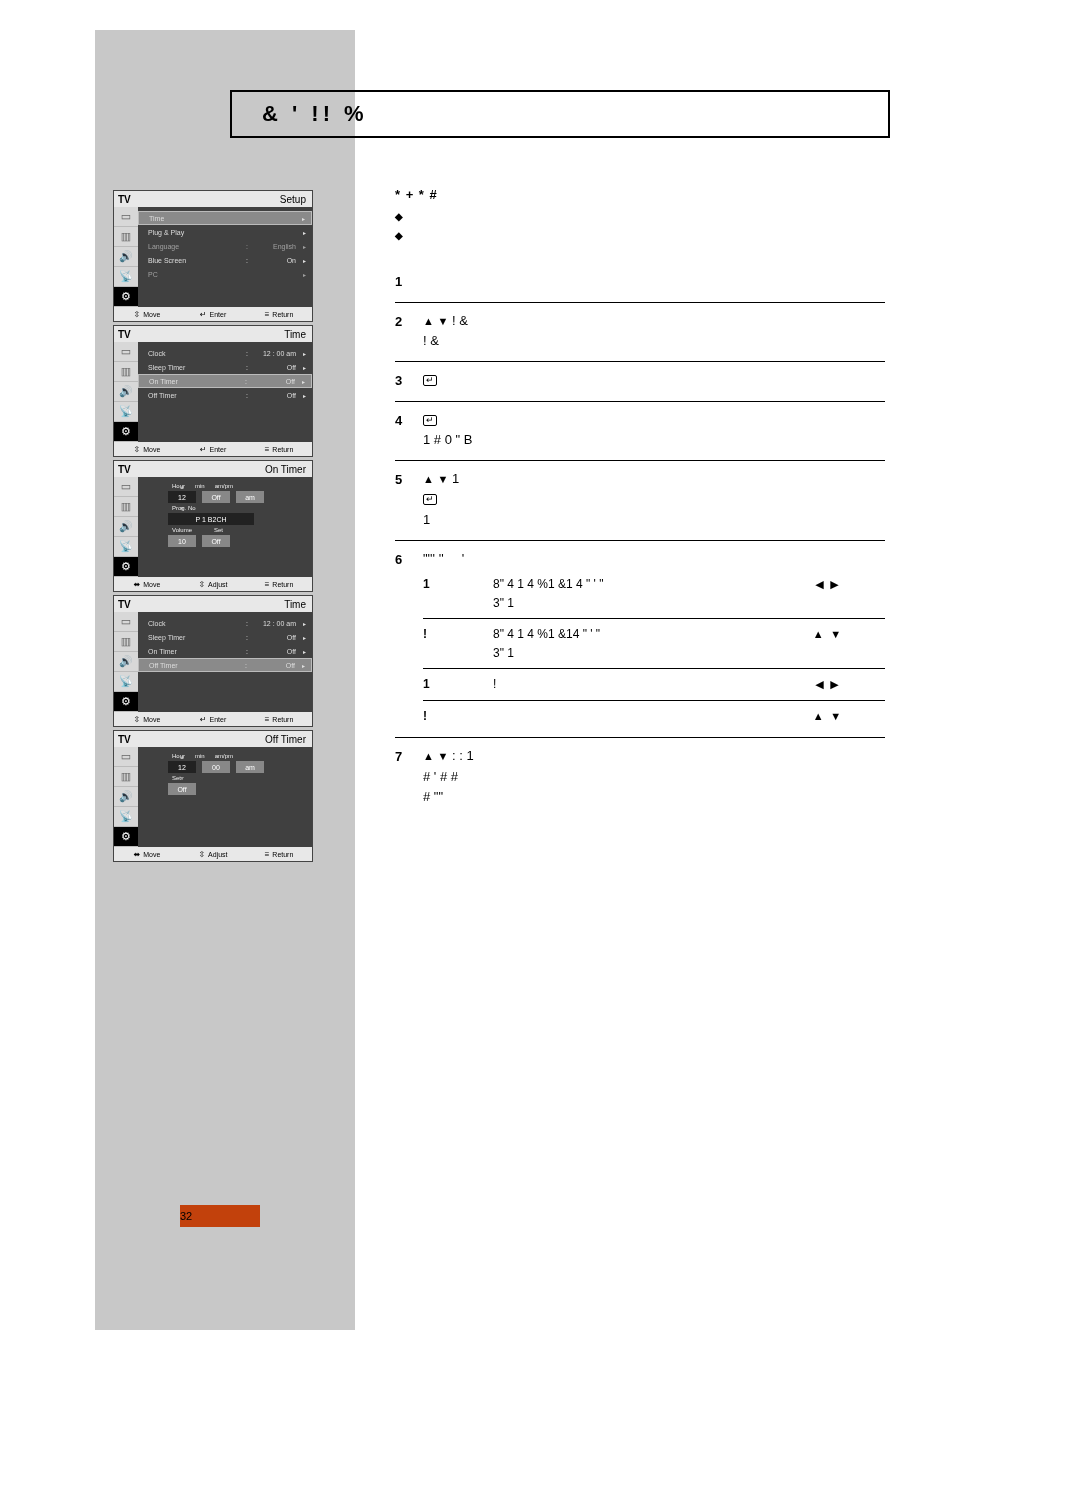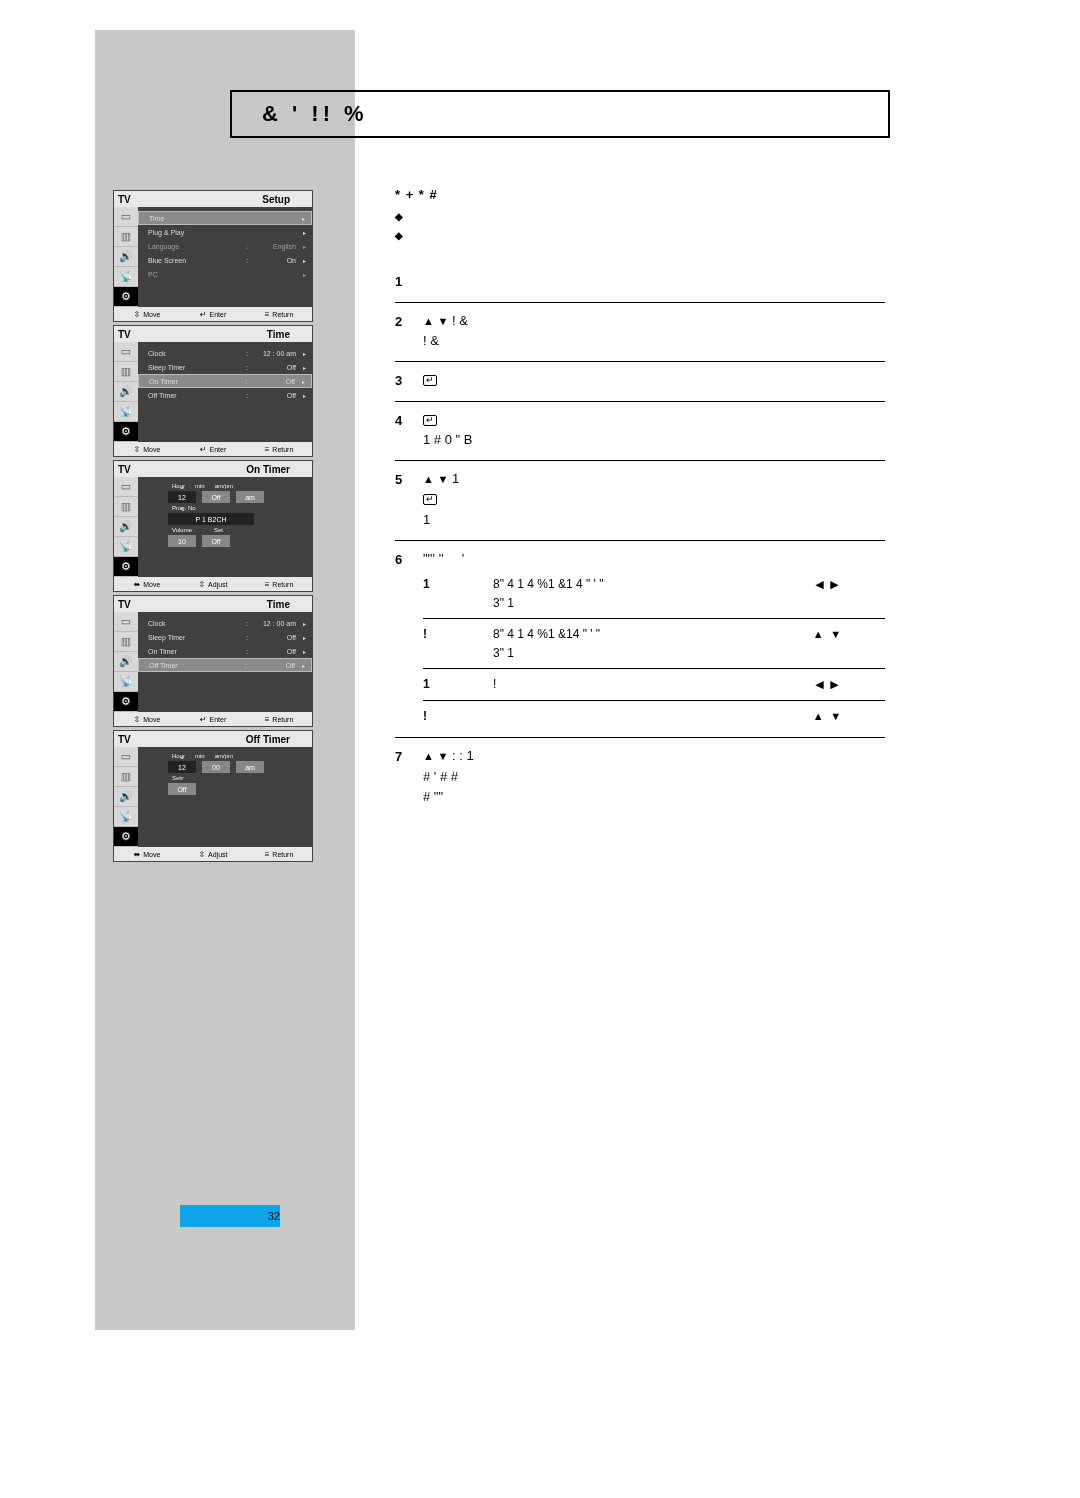--- a/index.html
+++ b/index.html
@@ -4,21 +4,21 @@
 <style>
   * { box-sizing: border-box; margin: 0; padding: 0; }
   html, body { width: 1080px; height: 1498px; background: #fff; font-family: Arial, sans-serif; color: #000; }
   .page { position: relative; width: 1080px; height: 1498px; }
   .grey-col { position: absolute; left: 95px; top: 30px; width: 260px; height: 1300px; background: #c8c8c8; }
 
   
   .tv { position: absolute; left: 113px; width: 200px; background: #404040; border: 1px solid #444; font-size: 8px; color: #fff; }
   .tv .hdr { display: flex; align-items: center; background: #e8e8e8; color: #000; font-weight: bold; font-size: 10px; height: 16px; }
   .tv .hdr .lbl { padding-left: 4px; }
-  .tv .hdr .title { flex: 1; text-align: right; padding-right: 22px; font-weight: bold; }
+  .tv .hdr .title { flex: 1; text-align: right; padding-right: 6px; font-weight: normal; }
   .tv .body { display: flex; }
   .tv .icons { width: 24px; background: #d8d8d8; display: flex; flex-direction: column; }
   .tv .ico { height: 20px; display: flex; align-items: center; justify-content: center; color: #666; font-size: 11px; border-bottom: 1px solid #bbb; }
   .tv .ico.dark { background: #000; color: #fff; }
   .tv .rows { flex: 1; padding: 4px 0; }
   .tv .row { display: flex; align-items: center; height: 14px; padding: 0 6px 0 10px; font-size: 7px; color: #ddd; }
   .tv .row.sel { background: #8a8a8a; border: 1px solid #bbb; }
   .tv .row .k { flex: 1; }
   .tv .row .c { width: 8px; }
   .tv .row .v { width: 42px; text-align: right; }
@@ -53,21 +53,21 @@
   .tri { display: inline-block; font-size: 11px; }
   .ent { display: inline-block; border: 1px solid #000; border-radius: 2px; padding: 0 2px; font-size: 9px; line-height: 1; vertical-align: 1px; }
   .tbl { display: table; width: 100%; margin-top: 4px; font-size: 12px; }
   .tblr { display: table-row; }
   .tblc { display: table-cell; padding: 2px 6px 2px 0; vertical-align: top; }
   .tblh { font-weight: 600; letter-spacing: 2px; }
   .tblc1 { width: 70px; }
   .tblc3 { width: 110px; text-align: center; }
   .rule { border-top: 1px solid #000; margin: 4px 0; }
 
-  .pnum { position: absolute; left: 180px; top: 1205px; width: 100px; height: 22px; background: #0ea5e9; display: flex; align-items: center; justify-content: flex-end; font-size: 11px; }
+  .pnum { position: absolute; left: 180px; top: 1205px; width: 80px; height: 22px; background: #c2410c; display: flex; align-items: center; justify-content: flex-start; font-size: 11px; }
 </style>
 </head>
 <body>
 
 <div class="page">
   <div class="grey-col"></div>
   <div class="titlebox">
     <span>&amp;  '          !!         %</span>
   </div>
 

